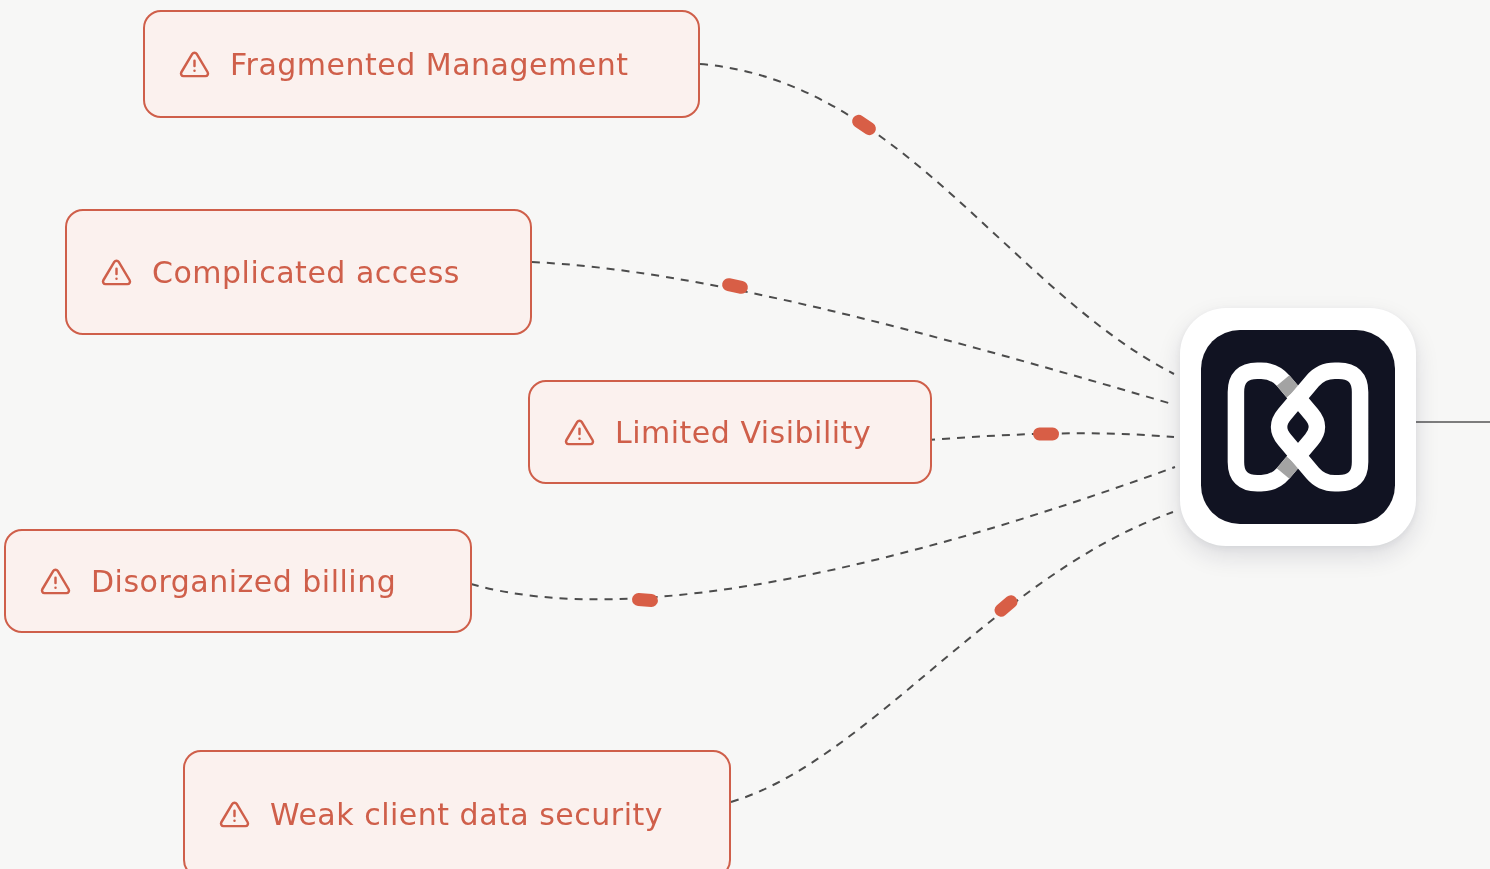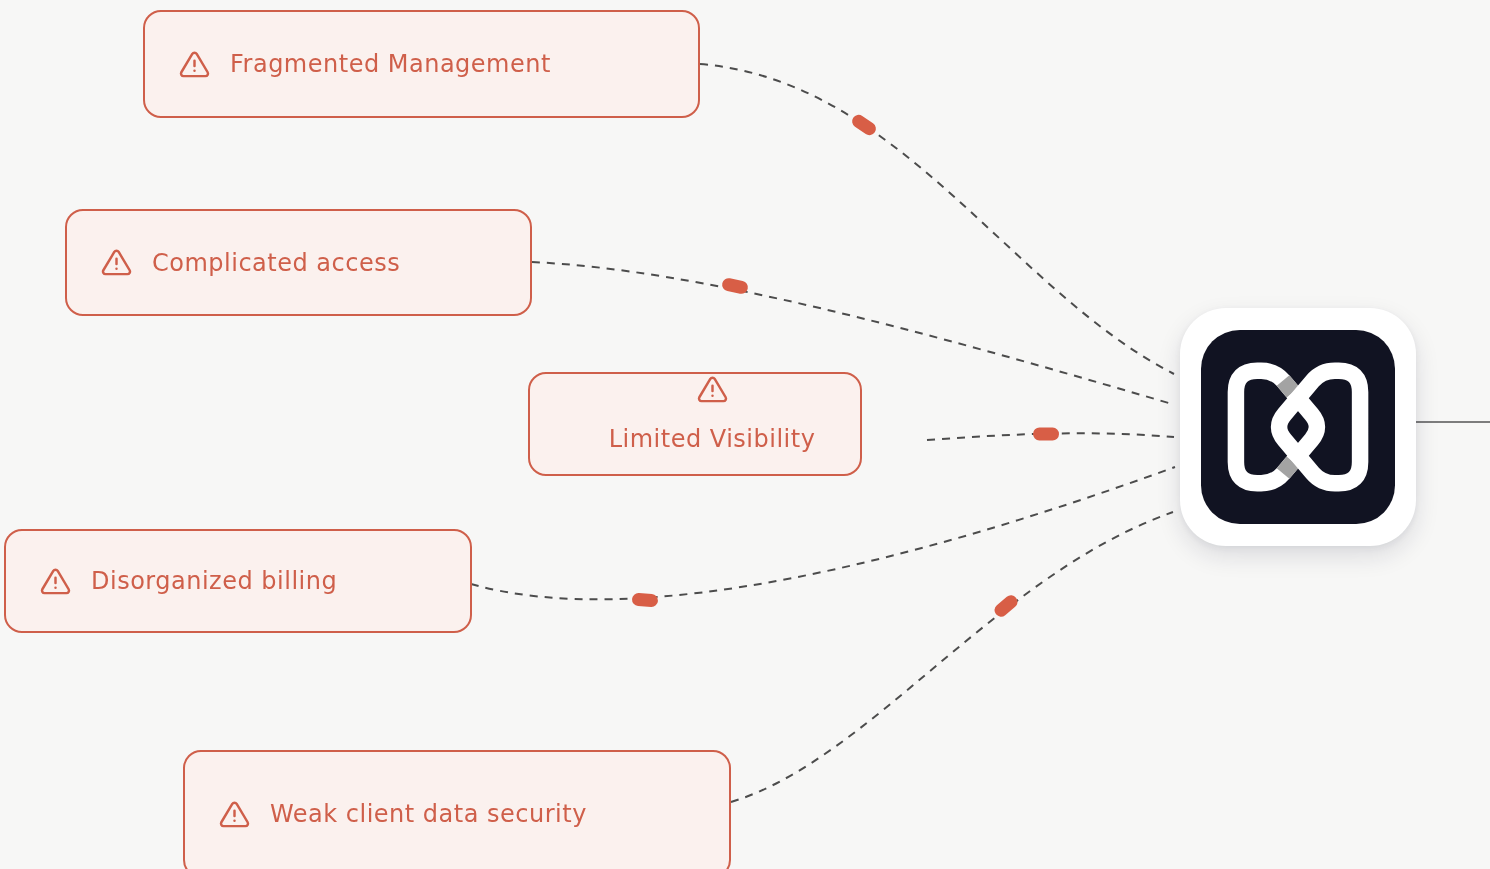--- a/index.html
+++ b/index.html
@@ -12,27 +12,27 @@
   #canvas{position:absolute;inset:0;width:1490px;height:869px;}
   svg.edge-layer{position:absolute;left:0;top:0;z-index:1;}
   .problem-node{
     position:absolute;z-index:2;
     display:flex;align-items:center;gap:20px;
     padding-left:34px;box-sizing:border-box;
     background:#fbf1ee;
     border:2px solid #cf5f4a;
     border-radius:18px;
     color:#cf5f4a;
-    font-size:24px;letter-spacing:.5px;
+    font-size:30px;letter-spacing:.5px;
     cursor:default;
   }
   .problem-node .warn{flex:0 0 auto;display:block;}
   .n1{left:143px;top:10px;width:557px;height:108px;}
-  .n2{left:65px;top:209px;width:467px;height:107px;}
-  .n3{left:528px;top:372px;width:334px;height:104px;flex-direction:column;}
+  .n2{left:65px;top:209px;width:467px;height:126px;}
+  .n3{left:528px;top:380px;width:404px;height:104px;}
   .n4{left:4px;top:529px;width:468px;height:104px;align-items:center;}
   .n5{left:183px;top:750px;width:548px;height:128px;}
   .hub-card{
     position:absolute;z-index:2;
     left:1180px;top:308px;width:236px;height:238px;
     background:#ffffff;border-radius:46px;
     box-shadow:0 10px 24px rgba(25,28,55,.12), 0 2px 6px rgba(25,28,55,.06);
     display:flex;align-items:center;justify-content:center;
   }
   .connector-right{

